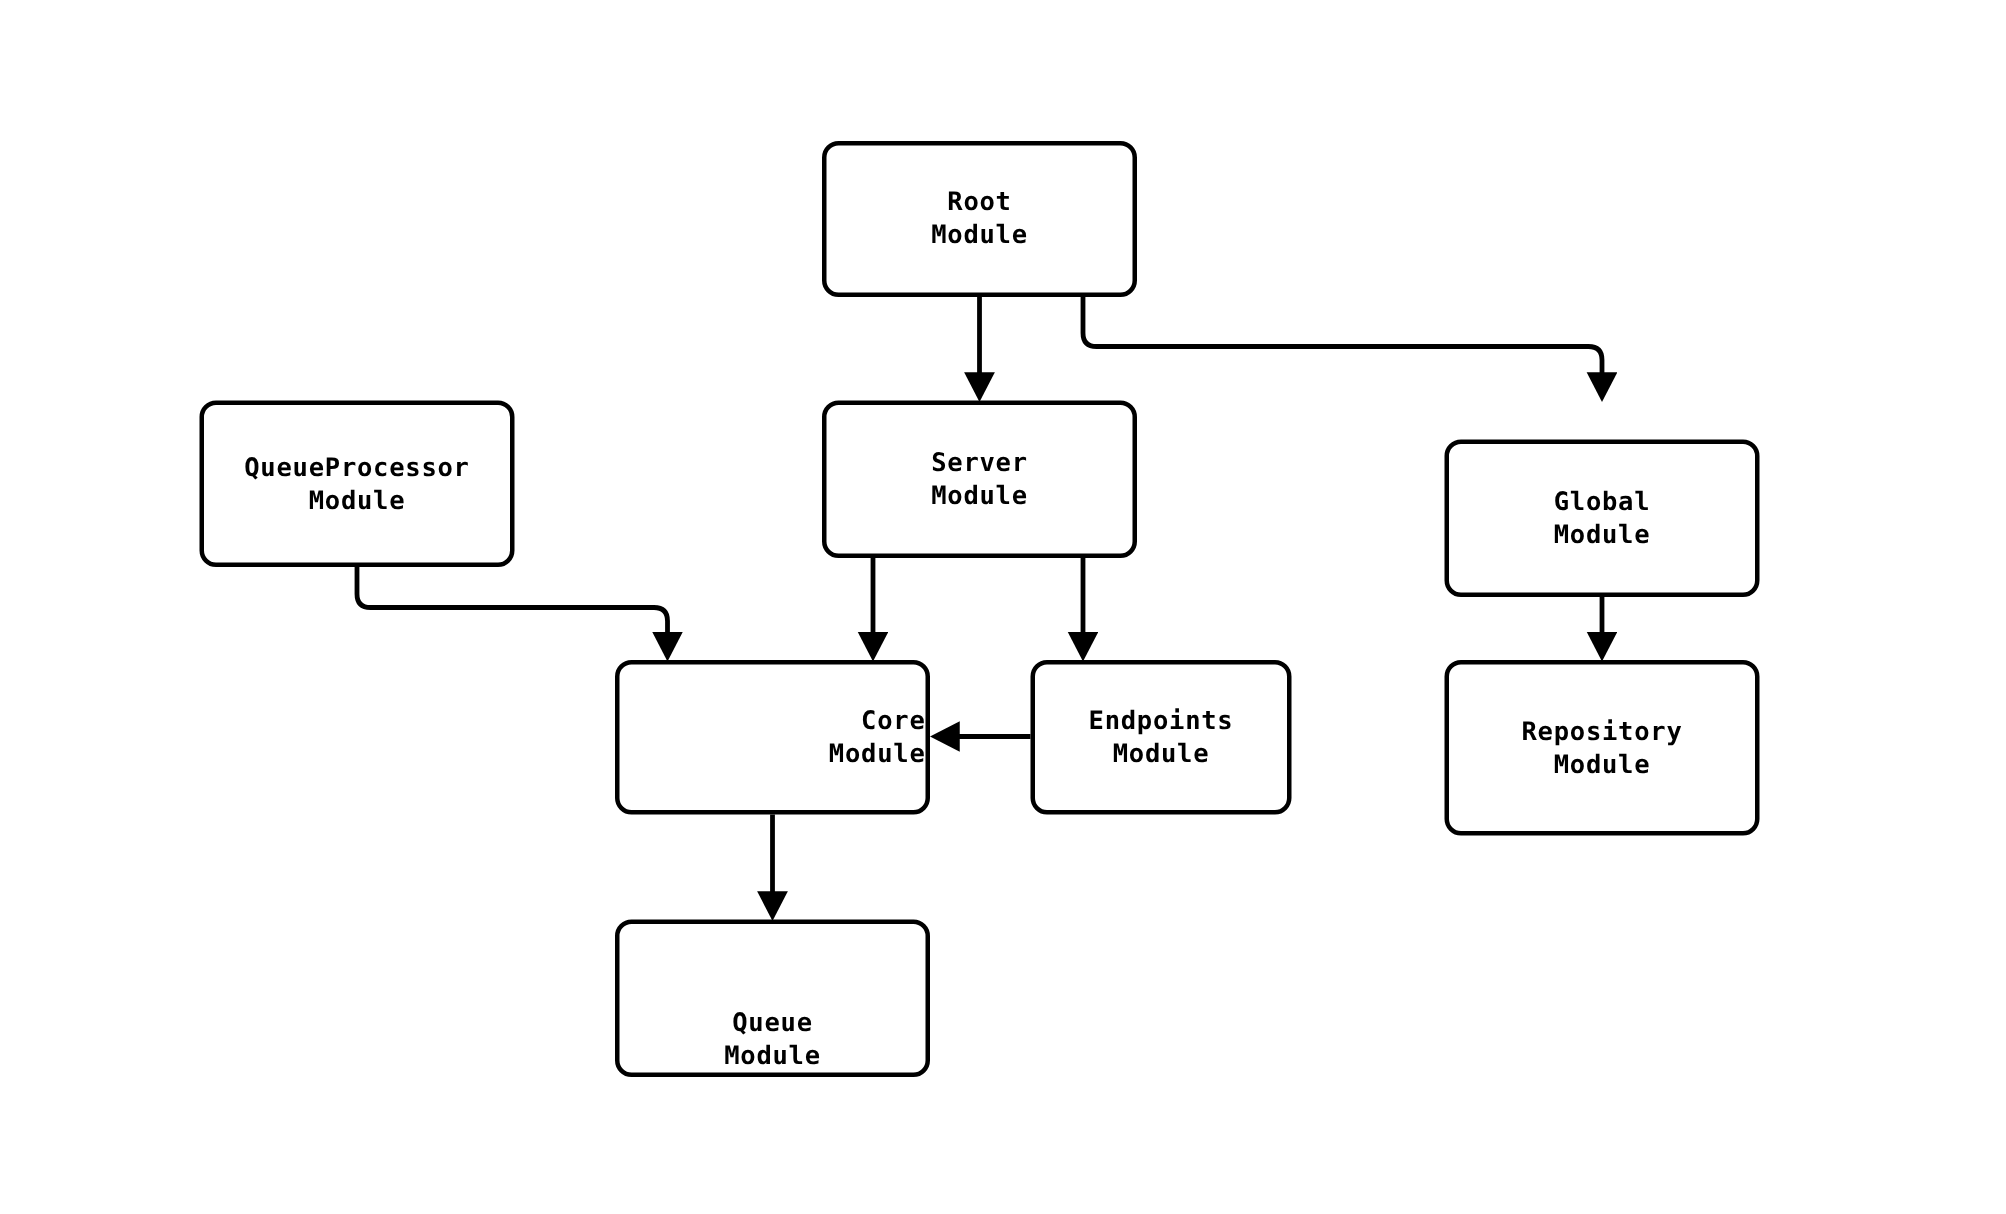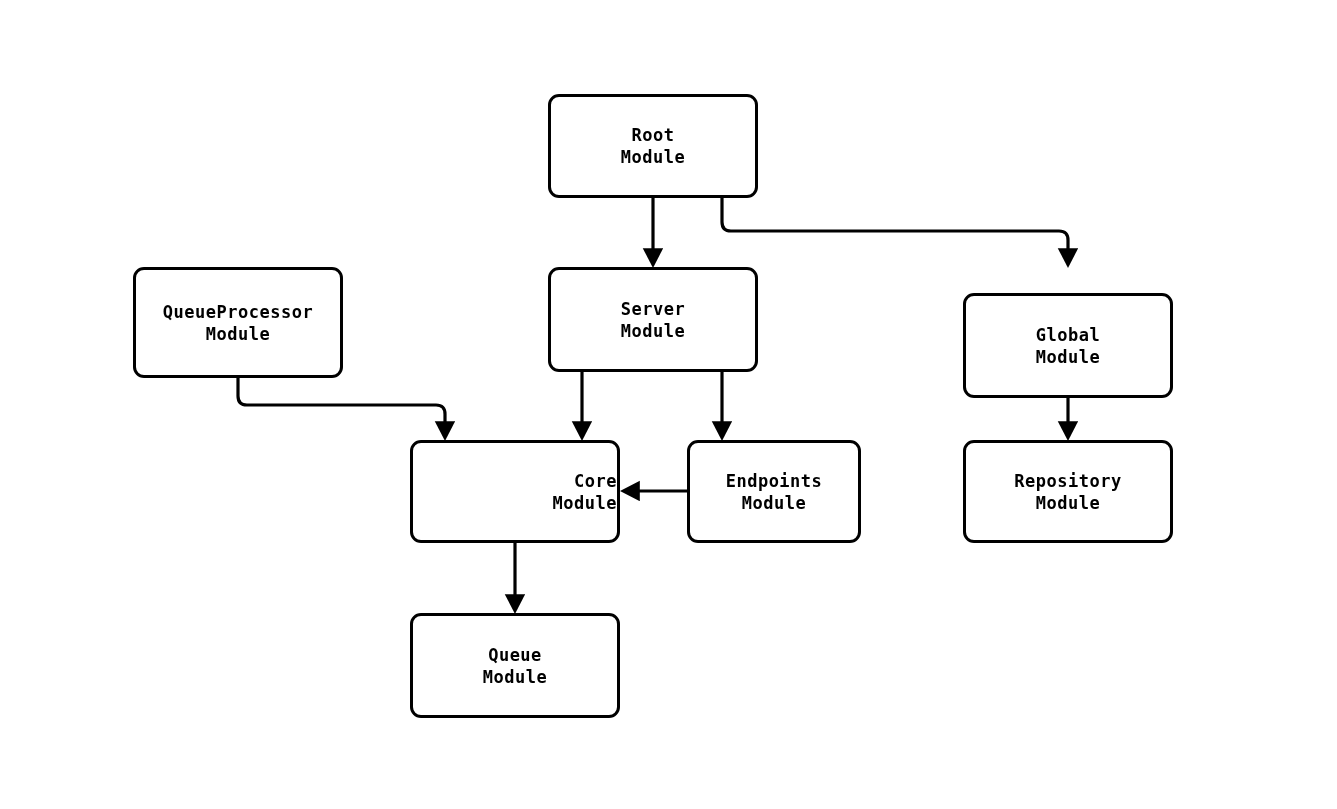--- a/index.html
+++ b/index.html
@@ -105,23 +105,23 @@
   <div class="node" style="left: 410px; top: 440px; width: 210px; height: 103px; border-color: rgb(0, 0, 0); align-items: flex-end;">
     <span class="node-line" style="color: rgb(0, 0, 0);">Core</span>
     <span class="node-line" style="color: rgb(0, 0, 0);">Module</span>
   </div>
 
   <div class="node" style="left: 687px; top: 440px; width: 174px; height: 103px; border-color: rgb(0, 0, 0);">
     <span class="node-line" style="color: rgb(0, 0, 0);">Endpoints</span>
     <span class="node-line" style="color: rgb(0, 0, 0);">Module</span>
   </div>
 
-  <div class="node" style="left: 963px; top: 440px; width: 210px; height: 103px; border-color: rgb(0, 0, 0);">
+  <div class="node" style="left: 963px; top: 440px; width: 210px; height: 117px; border-color: rgb(0, 0, 0);">
     <span class="node-line" style="color: rgb(0, 0, 0);">Repository</span>
     <span class="node-line" style="color: rgb(0, 0, 0);">Module</span>
   </div>
 
-  <div class="node" style="left: 410px; top: 613px; width: 210px; height: 105px; border-color: rgb(0, 0, 0);">
+  <div class="node" style="left: 410px; top: 613px; width: 210px; height: 105px; border-color: rgb(0, 0, 0); justify-content: flex-end;">
     <span class="node-line" style="color: rgb(0, 0, 0);">Queue</span>
     <span class="node-line" style="color: rgb(0, 0, 0);">Module</span>
   </div>
 
 </div>
 
 </body></html>

